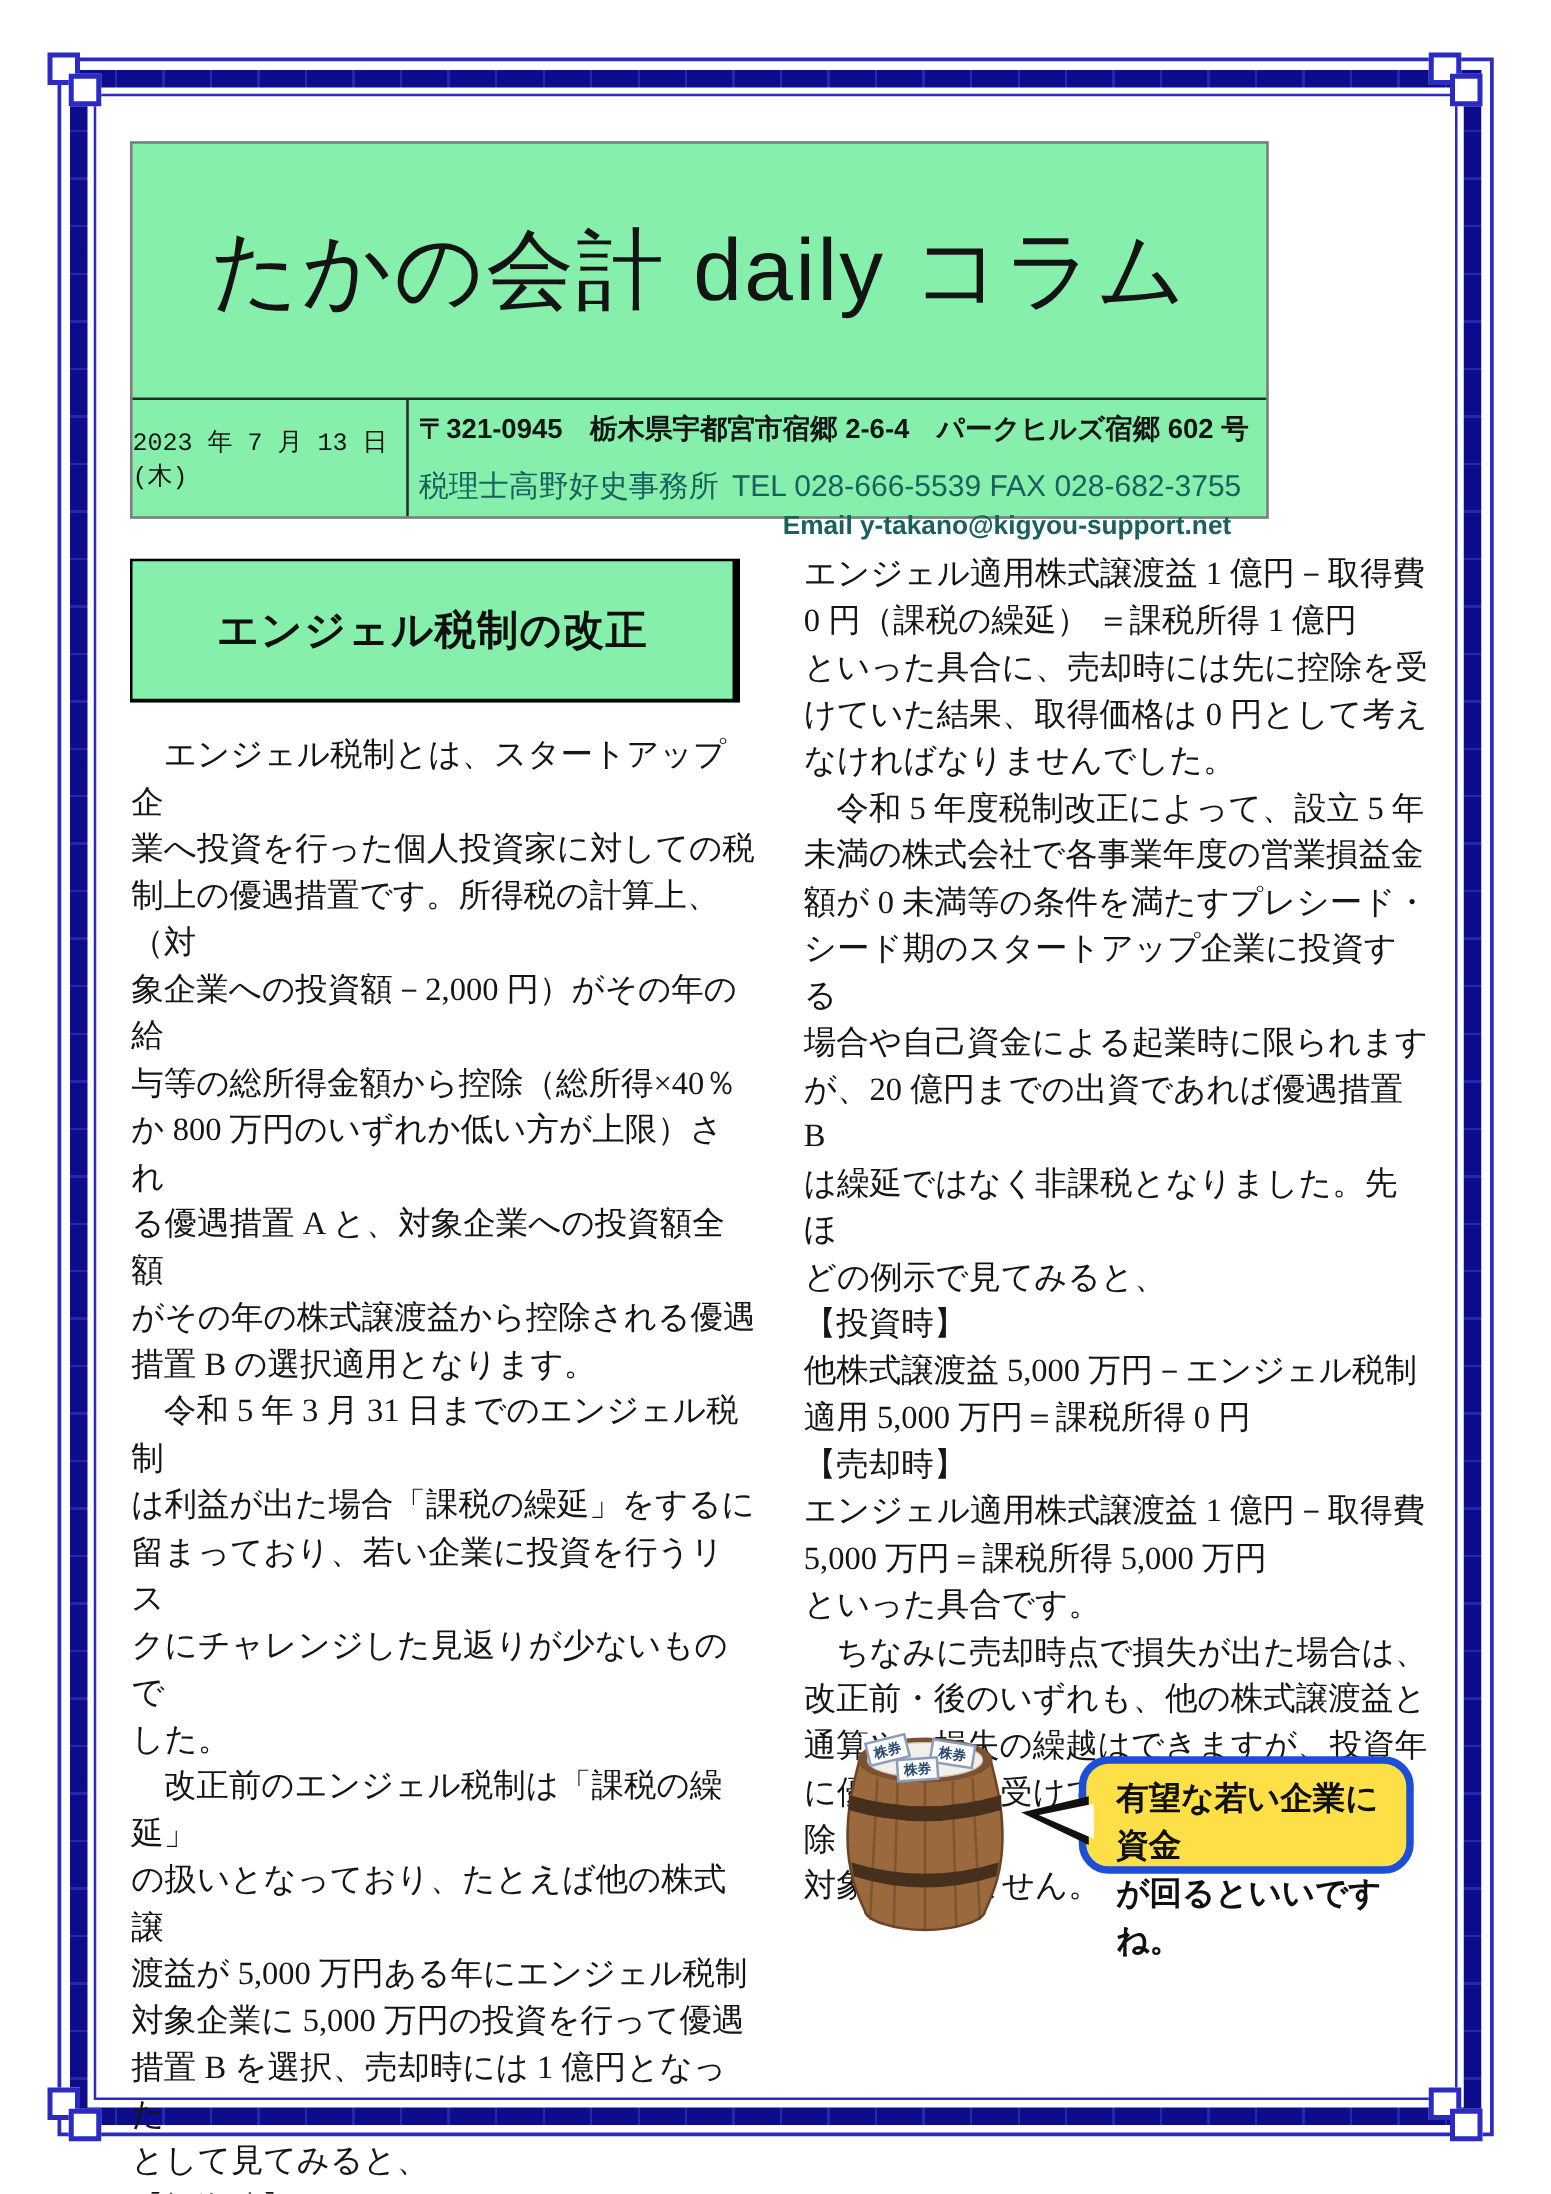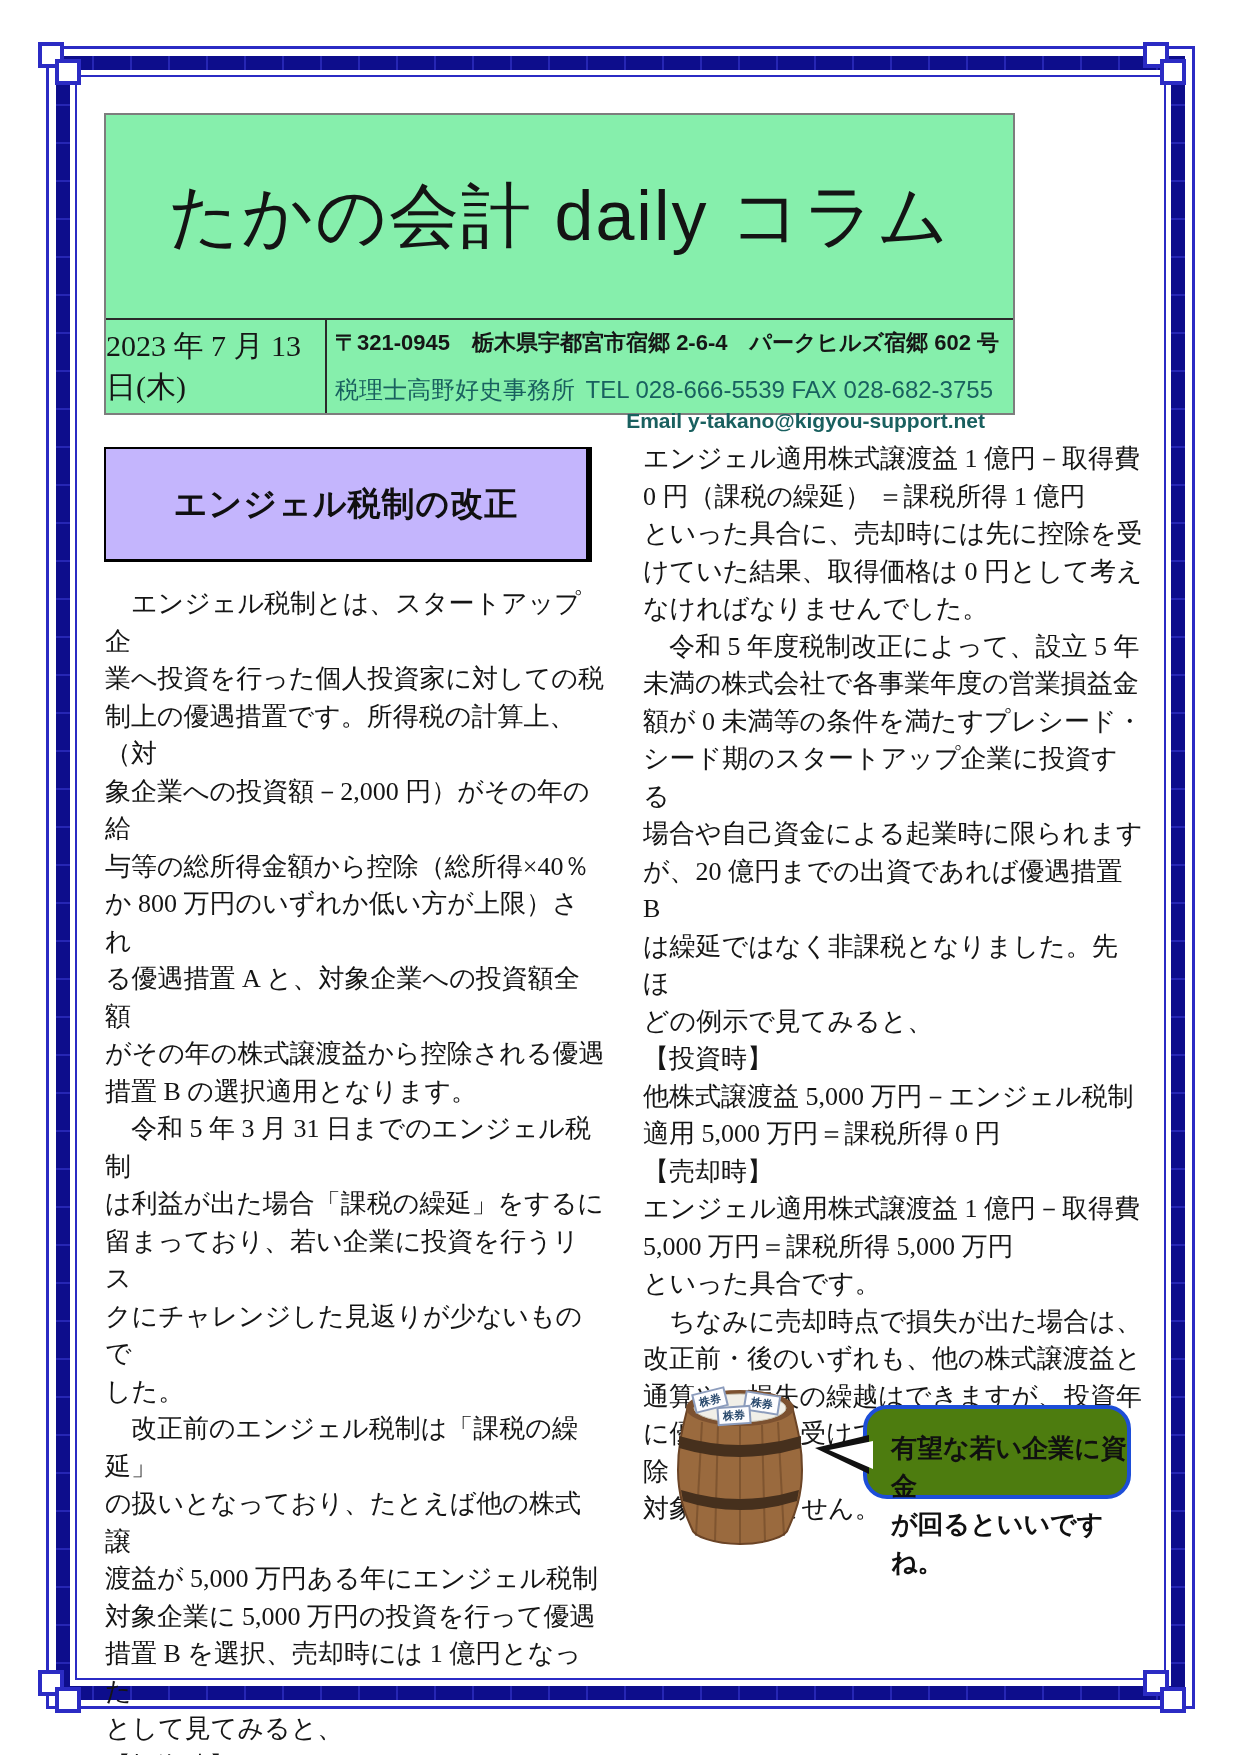--- a/index.html
+++ b/index.html
@@ -36,53 +36,53 @@
     height:205px;border-bottom:2px solid #2a2a2a;box-sizing:border-box;
     display:flex;align-items:center;justify-content:center;
   }
   .masthead-title{
     font-size:70px;letter-spacing:2px;color:#141414;font-weight:500;white-space:nowrap;
   }
   .info-row{display:flex;height:93px;}
   .date-cell{
     width:314px;border-right:2px solid #2a2a2a;box-sizing:border-box;
     display:flex;align-items:center;justify-content:center;
-    font-family:Liberation Serif, serif;font-size:30px;color:#161616;
+    font-family:Liberation Mono, monospace;font-size:20px;color:#161616;
   }
   .addr-cell{flex:1;padding:7px 14px 0 8px;box-sizing:border-box;}
   .addr-line1{font-size:22px;line-height:32px;font-weight:600;color:#161616;white-space:nowrap;}
   .addr-line2{display:flex;font-size:24px;line-height:33px;color:#19605f;font-weight:400;white-space:nowrap;margin-top:14px;}
   .addr-telfax{margin-left:auto;padding-right:6px;}
   .addr-line3{font-size:21px;line-height:30px;color:#19605f;font-weight:600;text-align:right;padding-right:14px;white-space:nowrap;}
 
   
   .section-box{
     position:absolute;left:104px;top:447px;width:488px;height:115px;box-sizing:border-box;
-    background:#c4b5fd;border:2px solid #000;border-right-width:6px;border-bottom-width:3px;
+    background:#86efac;border:2px solid #000;border-right-width:6px;border-bottom-width:3px;
     display:flex;align-items:center;justify-content:center;
   }
   .section-title{font-size:33px;font-weight:600;letter-spacing:1px;color:#101010;}
 
   .col{position:absolute;font-family:"Liberation Serif","DejaVu Serif",serif;
        font-size:26px;line-height:37.5px;color:#151515;}
   .col-left{left:105px;top:585px;width:500px;}
   .col-right{left:643px;top:440px;width:500px;}
   .col h3{
     margin:0;font-family:"Liberation Sans","DejaVu Sans",sans-serif;
     font-size:26px;line-height:37.5px;font-weight:bold;
     text-decoration:underline;text-underline-offset:5px;color:#101010;
   }
   .para{white-space:pre-line;margin:0;}
 
   
   .barrel{position:absolute;left:666px;top:1378px;width:148px;height:172px;}
   .bubble{
     position:absolute;left:863px;top:1405px;width:268px;height:94px;box-sizing:border-box;
-    background:#4d7c0f;border:4px solid #1d4ed8;border-radius:24px;
-    padding:20px 0 0 24px;
+    background:#fde047;border:6px solid #1d4ed8;border-radius:24px;
+    padding:8px 0 0 24px;
     font-size:26px;line-height:38px;font-weight:600;color:#101010;white-space:pre-line;
   }
   .bubble::before{
     content:"";position:absolute;left:-52px;top:26px;width:0;height:0;
     border-top:13px solid transparent;border-bottom:26px solid transparent;border-right:54px solid #111;
   }
   .bubble::after{
     content:"";position:absolute;left:-38px;top:32px;width:0;height:0;
     border-top:9px solid transparent;border-bottom:19px solid transparent;border-right:44px solid #fff;
   }

